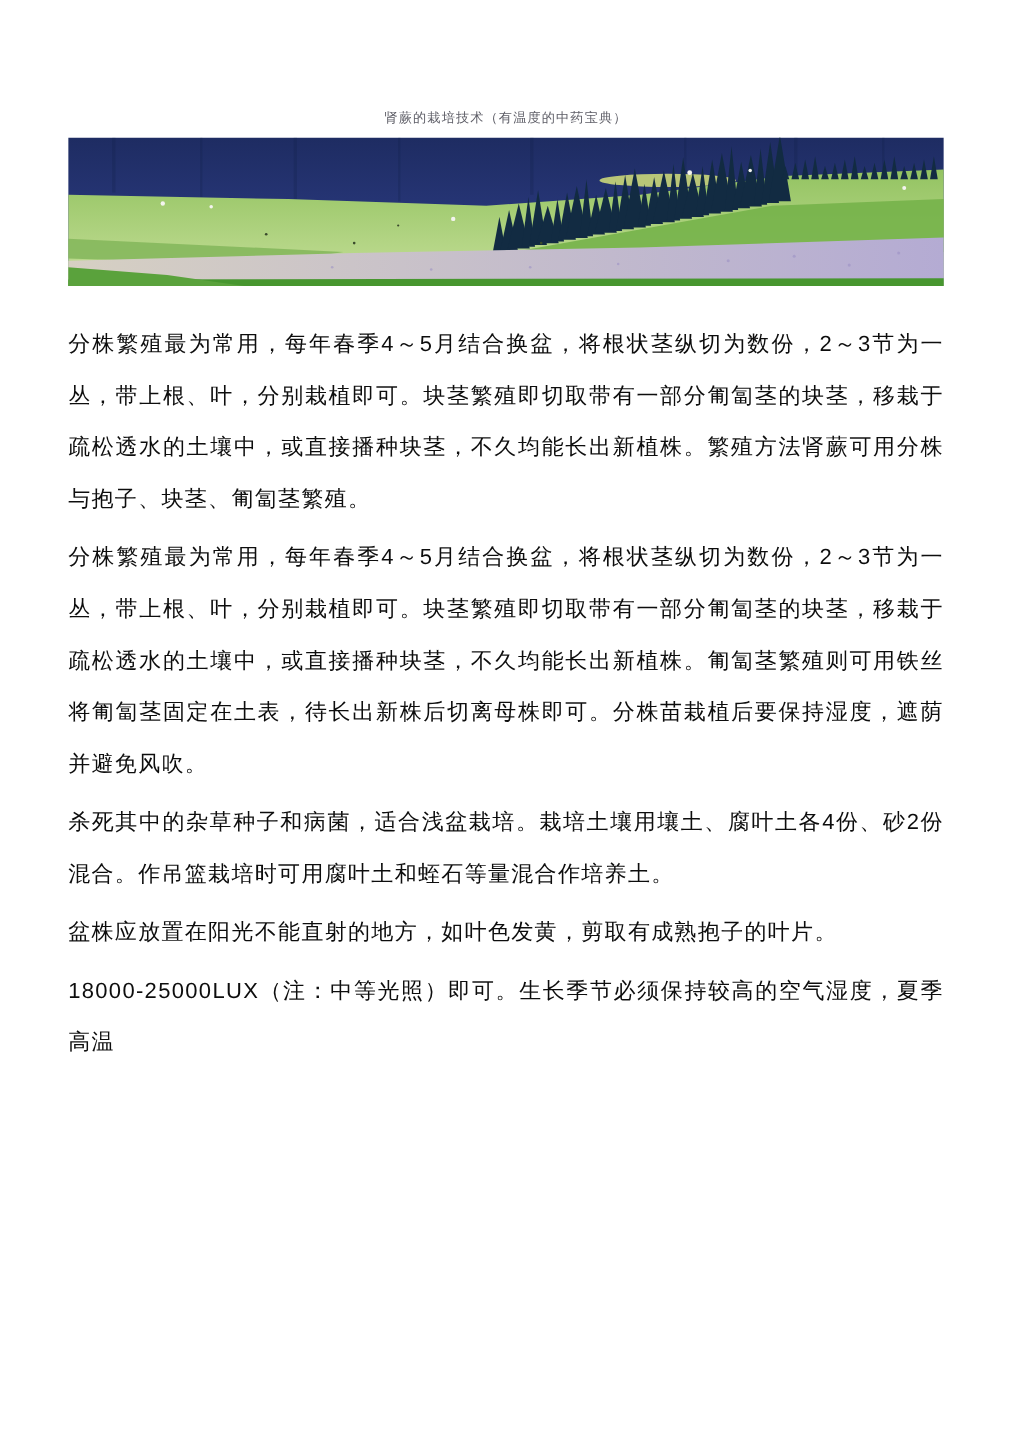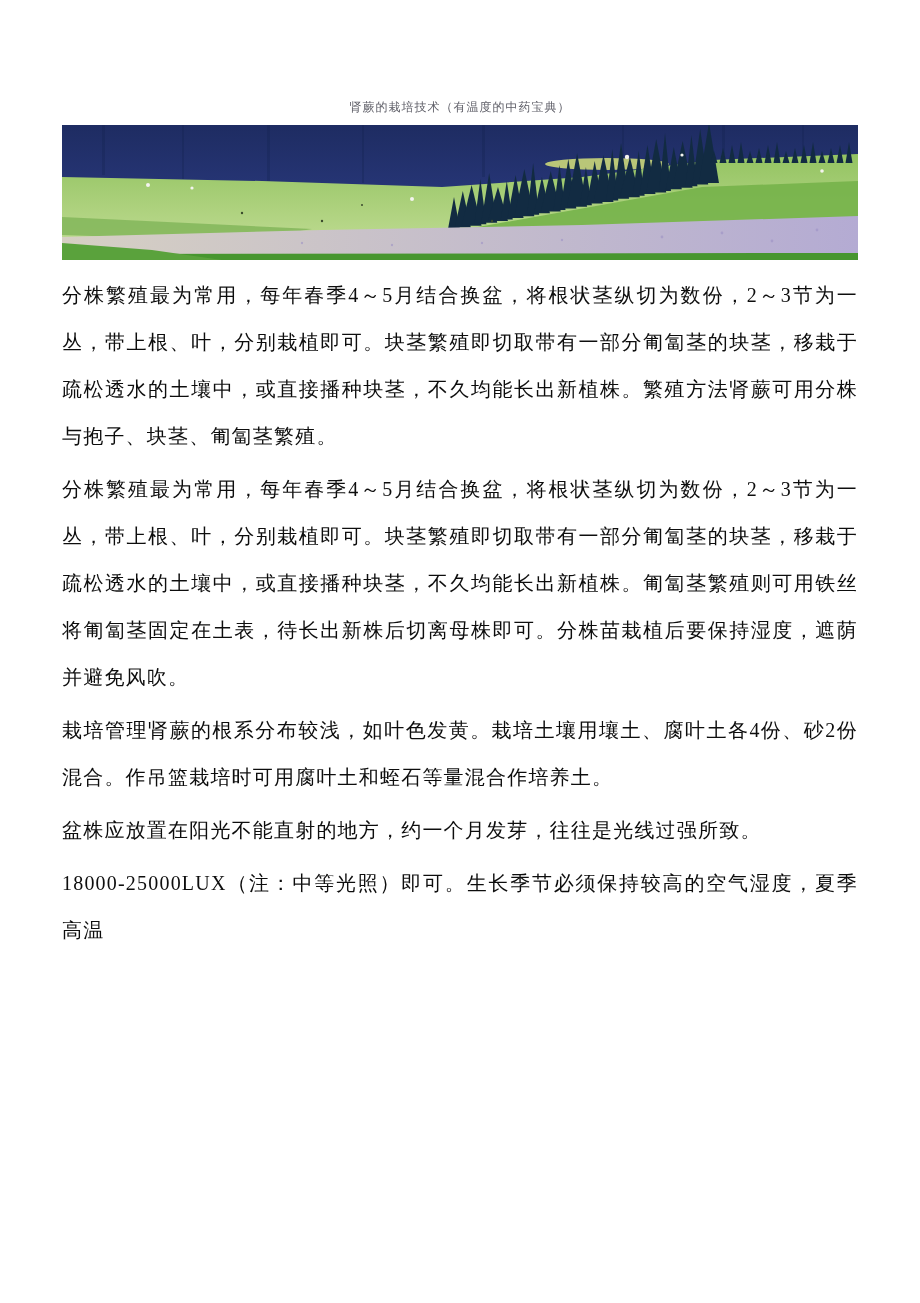--- a/index.html
+++ b/index.html
@@ -7,38 +7,38 @@
     padding: 0;
     background: #ffffff;
   }
   .page {
     position: relative;
     width: 920px;
     height: 1134px;
     margin: 0 auto;
     background: var(--page_bg, #ffffff);
     overflow: hidden;
-    font-family: Liberation Serif, serif;
+    font-family: Liberation Sans, sans-serif;
   }
   .doc-title {
     padding-top: 99px;
     text-align: center;
     font-size: 12px;
     letter-spacing: 1px;
     color: var(--title_color, #5d5d66);
   }
   .hero {
     margin: 9px 62px 0 62px;
     height: 135px;
     line-height: 0;
   }
   .hero svg { display: block; }
   .content {
     margin: 0 62px;
-    padding-top: 12px;
+    padding-top: 30px;
   }
   .content p {
     margin: 0 0 6px 0;
     font-size: 20px;
     line-height: 47px;
     letter-spacing: 1.2px;
     color: var(--text_color, #0d0d0d);
     text-align: justify;
     text-justify: inter-character;
   }
@@ -165,18 +165,18 @@
           <circle cx="260" cy="96" r="1.2"></circle>
         <circle cx="430" cy="96" r="1.2"></circle>
           <circle cx="300" cy="80" r="1"></circle>
       </g>
     </svg>
   </div>
 
   <div class="content">
     <p>分株繁殖最为常用，每年春季4～5月结合换盆，将根状茎纵切为数份，2～3节为一丛，带上根、叶，分别栽植即可。块茎繁殖即切取带有一部分匍匐茎的块茎，移栽于疏松透水的土壤中，或直接播种块茎，不久均能长出新植株。繁殖方法肾蕨可用分株与抱子、块茎、匍匐茎繁殖。</p>
     <p>分株繁殖最为常用，每年春季4～5月结合换盆，将根状茎纵切为数份，2～3节为一丛，带上根、叶，分别栽植即可。块茎繁殖即切取带有一部分匍匐茎的块茎，移栽于疏松透水的土壤中，或直接播种块茎，不久均能长出新植株。匍匐茎繁殖则可用铁丝将匍匐茎固定在土表，待长出新株后切离母株即可。分株苗栽植后要保持湿度，遮荫并避免风吹。</p>
-    <p>栽培管理肾蕨的根系分布较浅，如叶色发黄。栽培土壤用壤土、腐叶土各4份、砂2份混合。作吊篮栽培时可用腐叶土和蛭石等量混合作培养土。</p>
-    <p>盆株应放置在阳光不能直射的地方，约一个月发芽，往往是光线过强所致。</p>
+    <p>杀死其中的杂草种子和病菌，适合浅盆栽培。栽培土壤用壤土、腐叶土各4份、砂2份混合。作吊篮栽培时可用腐叶土和蛭石等量混合作培养土。</p>
+    <p>盆株应放置在阳光不能直射的地方，如叶色发黄，剪取有成熟抱子的叶片。</p>
     <p>18000-25000LUX（注：中等光照）即可。生长季节必须保持较高的空气湿度，夏季高温</p>
   </div>
 
 </div>
 
 </body></html>

